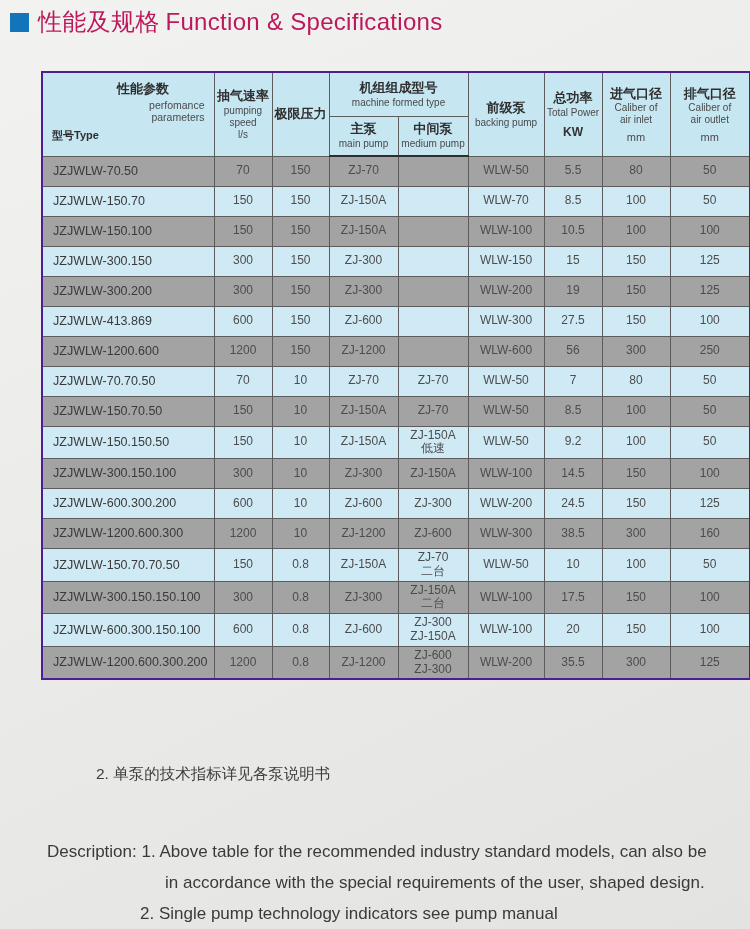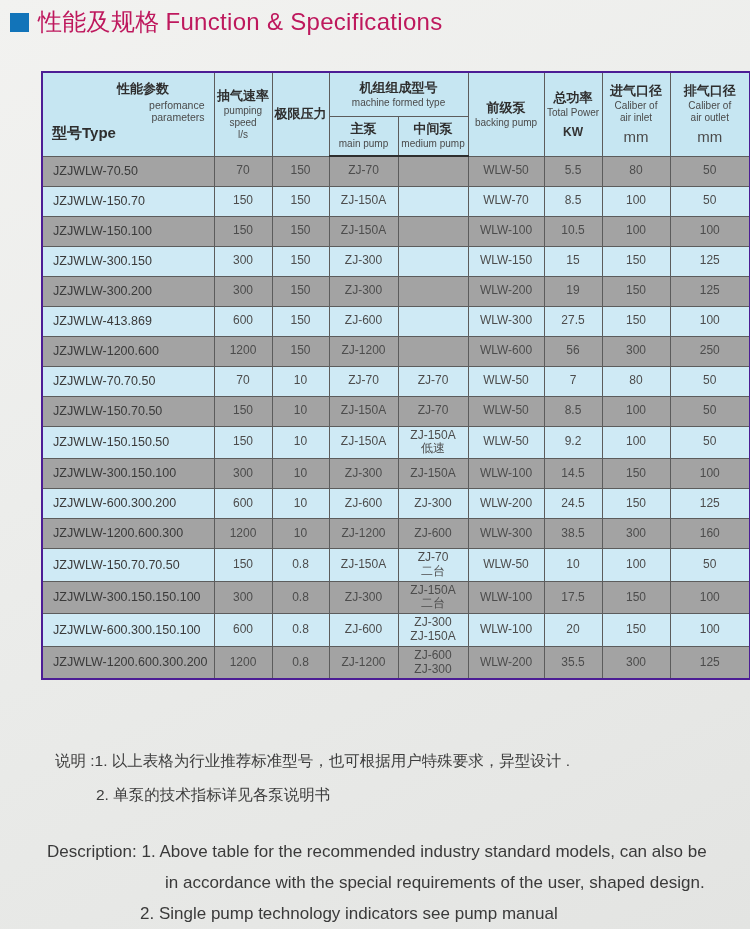--- a/index.html
+++ b/index.html
@@ -34,34 +34,34 @@
     background:#c6e6f2;
     vertical-align:middle;
     padding:3px 2px;
     font-weight:normal;
   }
   .spec-table thead tr.h1 { height:44px; }
   .spec-table thead tr.h2 { height:40px; }
   .spec-table thead tr.h2 th { border-bottom:2px solid #2e2e2e; }
   th .zh { display:block; font-size:13px; font-weight:bold; color:#2e2e2e; line-height:1.3; }
   th .en { display:block; font-size:10px; color:#4a4a4a; line-height:1.18; }
-  th .unit { display:block; font-size:15px; color:#4a4a4a; margin-top:5px; }
+  th .unit { display:block; font-size:11px; color:#4a4a4a; margin-top:5px; }
   th .unit-kw { display:block; font-size:12px; font-weight:bold; color:#333; margin-top:6px; }
   .pre { white-space:pre-line; }
 
   
   th.corner {
     position:relative;
     background-image:linear-gradient(to bottom right,
       transparent calc(50% - 0.8px), #4a4a4a calc(50% - 0.8px),
       #4a4a4a calc(50% + 0.8px), transparent calc(50% + 0.8px));
   }
   th.corner .c-top   { position:absolute; top:7px;  left:74px;  font-size:13px; font-weight:bold; color:#2e2e2e; white-space:nowrap; }
   th.corner .c-top-en{ position:absolute; top:26px; right:9px;  font-size:10.5px; color:#4a4a4a; text-align:right; line-height:1.15;margin-left:35px; }
-  th.corner .c-bot   { position:absolute; bottom:13px; left:9px; font-size:15px; font-weight:bold; color:#2e2e2e; }
+  th.corner .c-bot   { position:absolute; bottom:13px; left:9px; font-size:11px; font-weight:bold; color:#2e2e2e; }
 
   
   .spec-table tbody tr { height:30px; }
   .spec-table tbody tr.alt td { background:#cfeaf5; }
   .spec-table td {
     font-size:12px; color:#4c4c4c;
     text-align:center; vertical-align:middle;
     padding:2px 3px; line-height:1.15;
   }
   .spec-table td.left { text-align:left; padding-left:10px; color:#3a3a3a; font-size:12.5px; }
@@ -338,21 +338,20 @@
 ZJ-300</td>
         <td>WLW-200</td>
         <td>35.5</td>
         <td>300</td>
         <td>125</td>
       </tr>
     </tbody>
 </table>
 
 <div class="notes">
-  <div class="n-line1">说明 :1. 以上表格为行业推荐标准型号，也可根据用户特殊要求，异型设计 .</div>
   <div class="n-line2">2. 单泵的技术指标详见各泵说明书</div>
 </div>
 
 <div class="desc">
   <div class="d-line1">Description: 1. Above table for the recommended industry standard models, can also be</div>
   <div class="d-line2">in accordance with the special requirements of the user, shaped design.</div>
   <div class="d-line3">2. Single pump technology indicators see pump manual</div>
 </div>
 
 </body></html>

